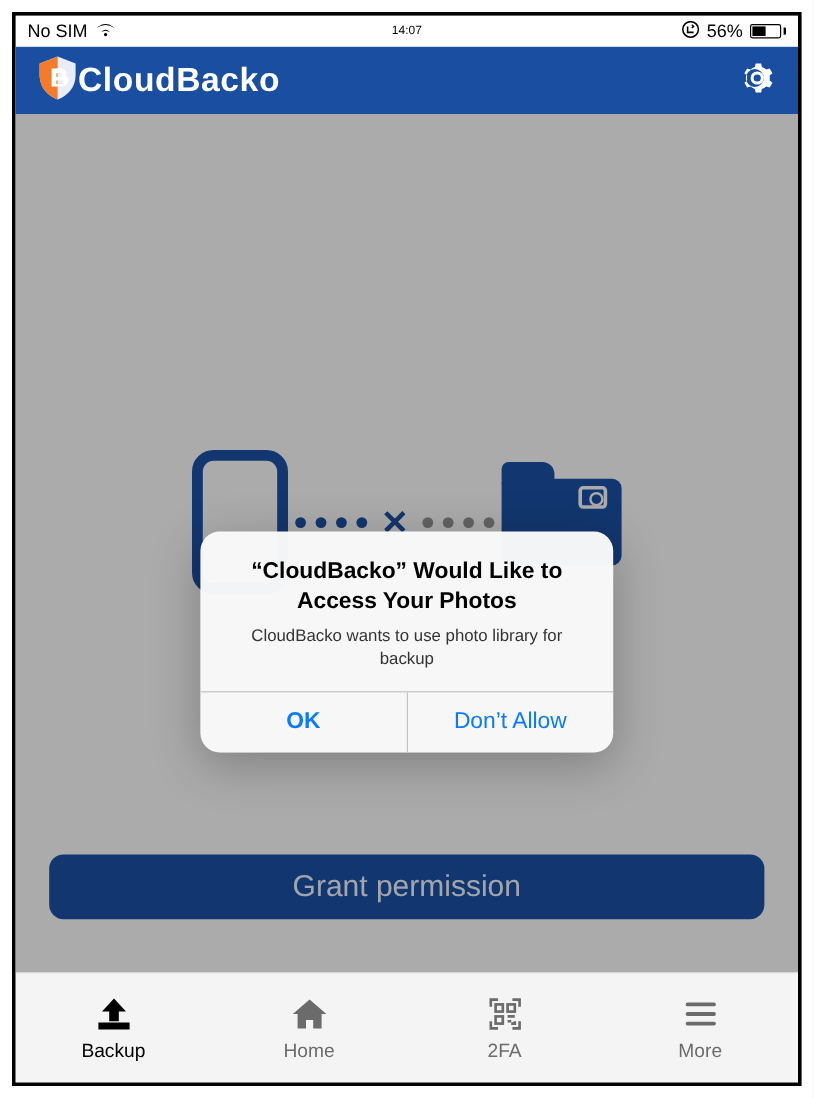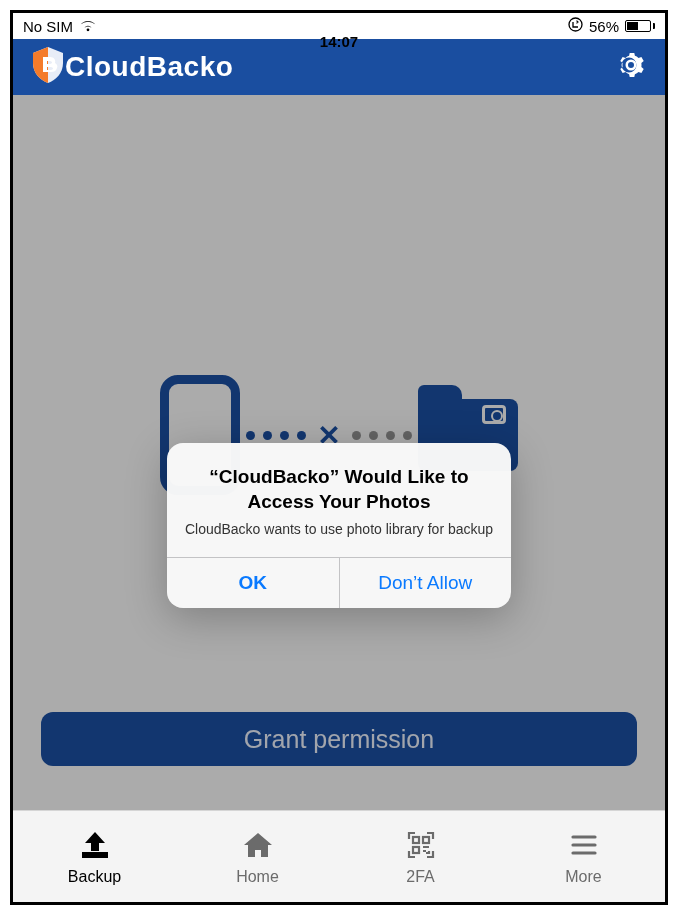--- a/index.html
+++ b/index.html
@@ -2,21 +2,21 @@
 <html><head>
   <meta charset="utf-8">
   <style>
     * { margin: 0; padding: 0; box-sizing: border-box; }
     html, body { width: 678px; height: 915px; font-family: -apple-system, "Helvetica Neue", Arial, sans-serif; background: #fff; }
     .frame { width: 678px; height: 915px; padding: 10px; }
     .phone { position: relative; width: 658px; height: 895px; margin: 0 auto; border: 3px solid #000; background: #fff; overflow: hidden; }
     
     .statusbar { height: 26px; display: flex; align-items: center; justify-content: space-between; padding: 0 10px; font-size: 15px; color: #000; }
     .sb-left, .sb-right { display: flex; align-items: center; gap: 6px; }
-    .sb-center { position: absolute; left: 0; right: 0; top: 16px; height: 26px; text-align: center; line-height: 26px; font-weight: 700; font-size: 15px; }
+    .sb-center { position: absolute; left: 0; right: 0; top: 0; height: 26px; text-align: center; line-height: 26px; font-weight: 400; font-size: 10px; }
     .battery { display: inline-flex; align-items: center; gap: 2px; }
     .batt-outline { width: 26px; height: 12px; border: 1px solid #000; border-radius: 2px; position: relative; }
     .batt-fill { position: absolute; left: 1px; top: 1px; bottom: 1px; width: 44%; background: #000; }
     .batt-tip { width: 2px; height: 6px; background: #000; border-radius: 0 1px 1px 0; }
     
     .header { height: 56px; background: #1a4ea0; display: flex; align-items: center; justify-content: space-between; padding: 0 18px; }
     .app-brand { display: flex; align-items: center; }
     .app-title { color: #fff; font-size: 28px; font-weight: 700; letter-spacing: 0.5px; }
     
     .content { position: relative; height: calc(100% - 26px - 56px - 92px); background: #f5f5f5; }
@@ -27,21 +27,21 @@
     .dot { width: 9px; height: 9px; border-radius: 50%; background: #1a4ea0; }
     .dot.grey { background: #8f8f8f; }
     .x-mark { color: #1a4ea0; font-size: 28px; font-weight: 700; margin: 0 3px; }
     .folder-shape { width: 100px; height: 72px; background: #1a4ea0; border-radius: 4px 8px 8px 8px; position: relative; }
     .folder-shape::before { content: ""; position: absolute; top: -14px; left: 0; width: 44px; height: 18px; background: #1a4ea0; border-radius: 6px 10px 0 0; }
     .cam-hole { position: absolute; right: 12px; top: 6px; width: 24px; height: 19px; border: 3px solid #f5f5f5; border-radius: 4px; }
     .cam-hole::after { content: ""; position: absolute; top: 2px; left: 6px; width: 8px; height: 8px; border: 2px solid #f5f5f5; border-radius: 50%; }
     .grant-btn { position: absolute; left: 28px; right: 28px; bottom: 44px; height: 54px; border-radius: 12px; background: #1a4ea0; color: #e8edf7; font-size: 25px; display: flex; align-items: center; justify-content: center; border: none; }
     
     .alert { position: absolute; top: 348px; left: 50%; transform: translateX(-50%); width: 344px; background: rgba(248,248,248,0.98); border-radius: 16px; overflow: hidden; box-shadow: 0 10px 40px rgba(0,0,0,0.25); }
-    .alert-content { padding: 22px 8px 18px; text-align: center; }
+    .alert-content { padding: 22px 32px 18px; text-align: center; }
     .alert-title { font-size: 19px; font-weight: 600; line-height: 1.3; color: #000; }
     .alert-msg { margin-top: 6px; font-size: 14px; color: #333; line-height: 1.35; }
     .alert-btns { display: flex; border-top: 0.5px solid #c3c3c5; }
     .alert-btn { flex: 1; height: 50px; border: none; background: transparent; color: #0a7aff; font-size: 19px; display: flex; align-items: center; justify-content: center; }
     .alert-btn.ok { font-weight: 600; }
     .alert-btn + .alert-btn { border-left: 0.5px solid #c3c3c5; }
     
     .tabbar { position: absolute; left: 0; right: 0; bottom: 0; height: 92px; background: #f4f4f4; display: flex; border-top: 1px solid #d5d5d5; }
     .tab { flex: 1; display: flex; flex-direction: column; align-items: center; justify-content: center; gap: 6px; color: #6b6b6b; }
     .tab.active { color: #000; }

